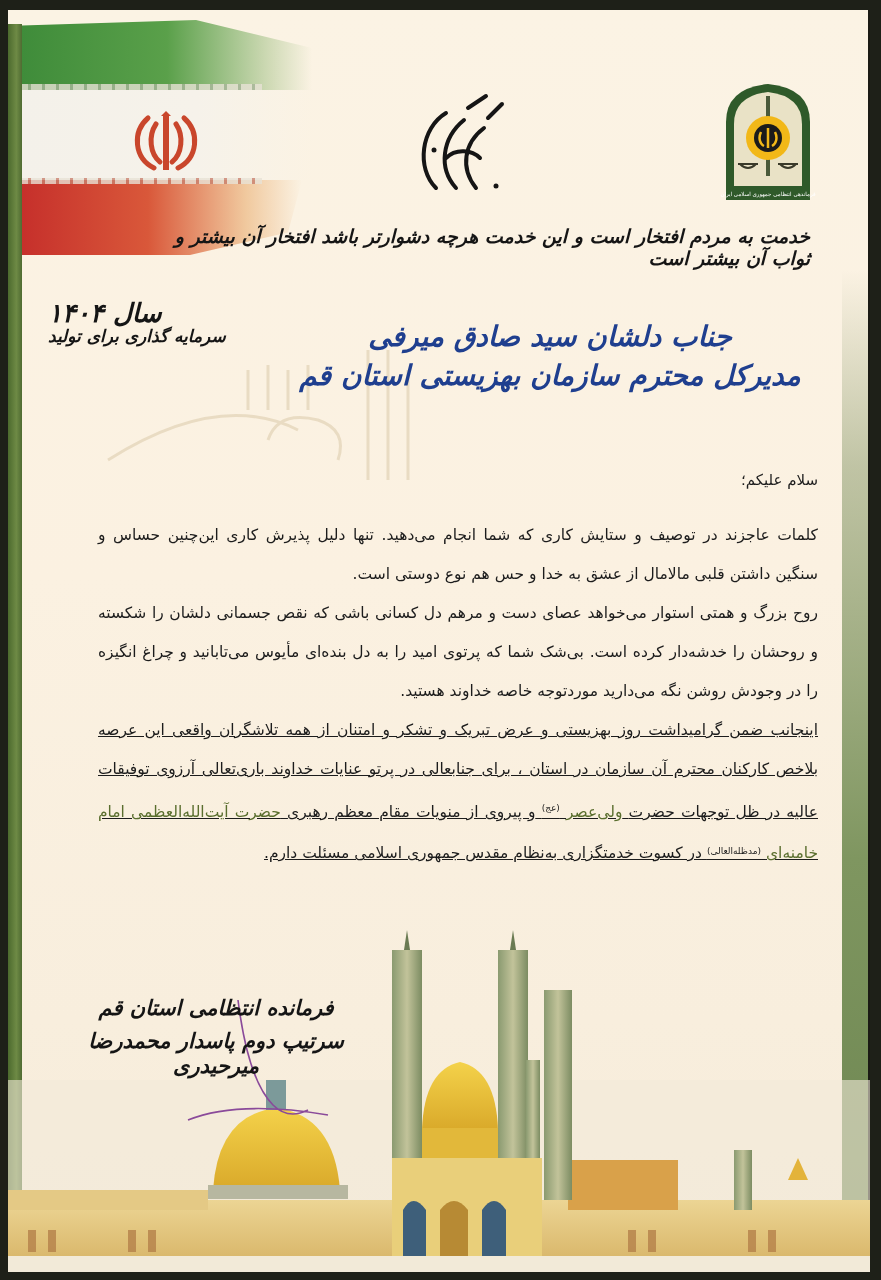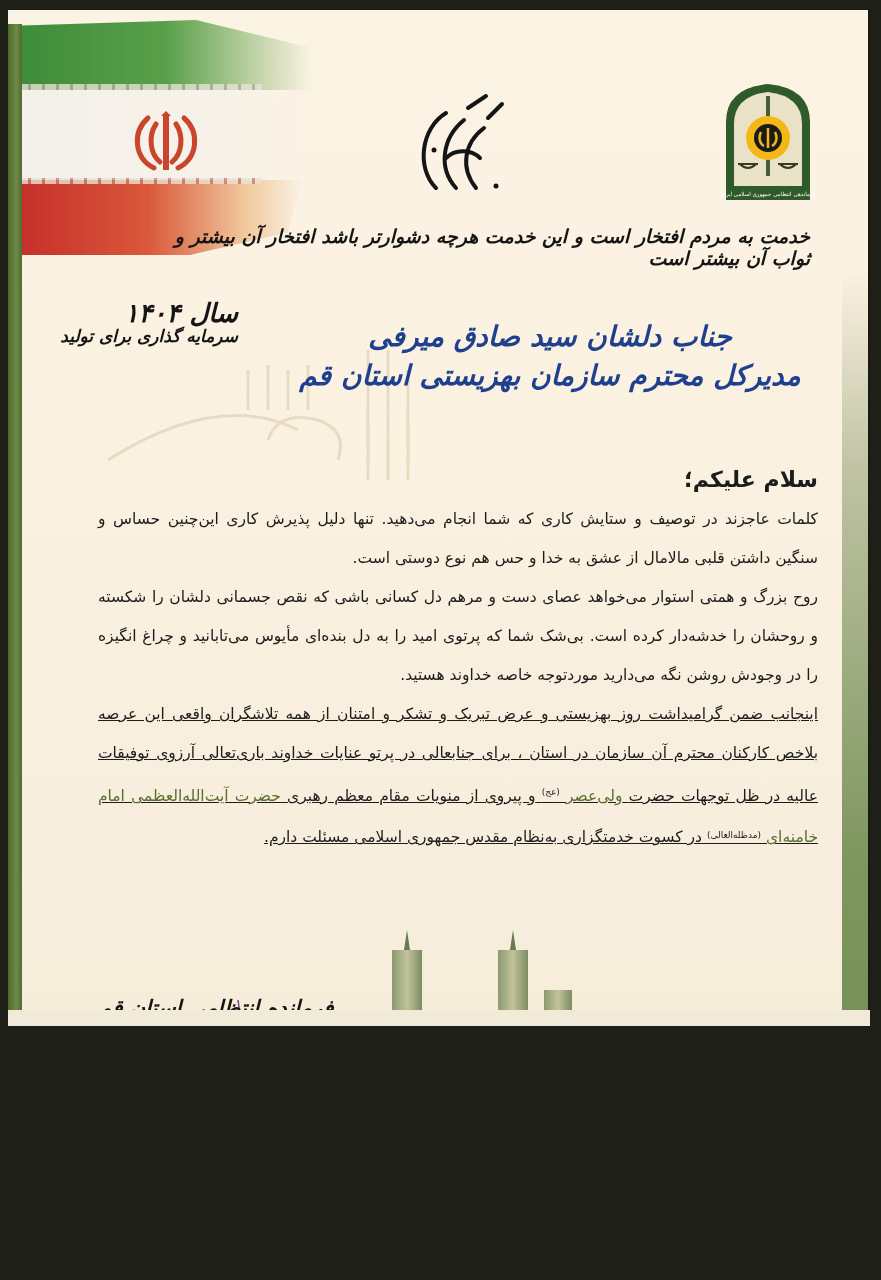--- a/index.html
+++ b/index.html
@@ -4,21 +4,21 @@
 <style>
   * { box-sizing: border-box; margin: 0; padding: 0; }
   html, body { width: 881px; height: 1280px; overflow: hidden; background: #2a2a22; }
   body { position: relative; font-family: "DejaVu Sans", sans-serif; }
 
   .frame {
     position: absolute; left: 0; top: 0; width: 881px; height: 1280px;
     background: #1e2018;
   }
   .paper {
-    position: absolute; left: 8px; top: 10px; width: 862px; height: 1016px;
+    position: absolute; left: 8px; top: 10px; width: 862px; height: 1262px;
     background: linear-gradient(180deg, #fbf3e4 0%, #fbf1e1 45%, #f8eedd 80%, #f6ecda 100%);
     overflow: hidden;
   }
   
   .pole {
     position: absolute; left: 0px; top: 14px; width: 14px; height: 1180px;
     background: linear-gradient(90deg, #4c6a2e, #6e8a45 60%, #4f6b32);
   }
   
   .right-strip {
@@ -52,33 +52,33 @@
   
   .bismillah { position: absolute; left: 368px; top: 78px; width: 160px; height: 110px; }
 
   .calli { font-family: "DejaVu Serif", serif; font-style: italic; color: #151515; direction: rtl; }
 
   .quote { position: absolute; right: 60px; top: 215px; width: 640px; text-align: right;
     font-size: 19px; font-weight: bold; letter-spacing: -0.3px; }
   .quote-src { position: absolute; right: 60px; top: 262px; width: 640px; text-align: right;
     font-size: 12px; font-weight: bold; }
 
-  .year-block { position: absolute; left: 40px; top: 288px; width: 190px; text-align: right; }
+  .year-block { position: absolute; left: 40px; top: 288px; width: 190px; text-align: left; }
   .year-line { font-size: 26px; font-weight: bold; }
   .year-slogan { font-size: 17px; font-weight: bold; margin-top: -2px; }
 
   .watermark { position: absolute; left: 90px; top: 340px; width: 330px; height: 130px; opacity: 0.35; }
 
   .recipient { position: absolute; right: 60px; top: 310px; width: 520px; text-align: center; }
   .recipient .name { font-size: 28px; font-weight: bold; color: #1f3f8f; }
   .recipient .title { font-size: 28px; font-weight: bold; color: #1f3f8f; margin-top: 6px; }
 
   .body { position: absolute; left: 90px; top: 452px; width: 720px; direction: rtl; text-align: justify;
     font-family: "DejaVu Sans", sans-serif; color: #1c1c1c; font-size: 15.5px; line-height: 39px; }
-  .greet { font-weight: bold; font-size: 22px; line-height: 36px; margin-bottom: 2px; }
+  .greet { font-weight: normal; font-size: 15px; line-height: 36px; margin-bottom: 18px; }
   .body p { text-align-last: right; }
   .p3 { letter-spacing: 0.2px; text-decoration: underline; }
   .green { color: #5a6e2e; }
   .sup { font-size: 9px; vertical-align: super; }
   .tiny { font-size: 9px; vertical-align: 4px; }
 
   .signature-block { position: absolute; left: 58px; top: 985px; width: 300px; text-align: center; }
   .sig-title { font-size: 21px; font-weight: bold; }
   .sig-name { font-size: 21px; font-weight: bold; margin-top: 8px; }
 

